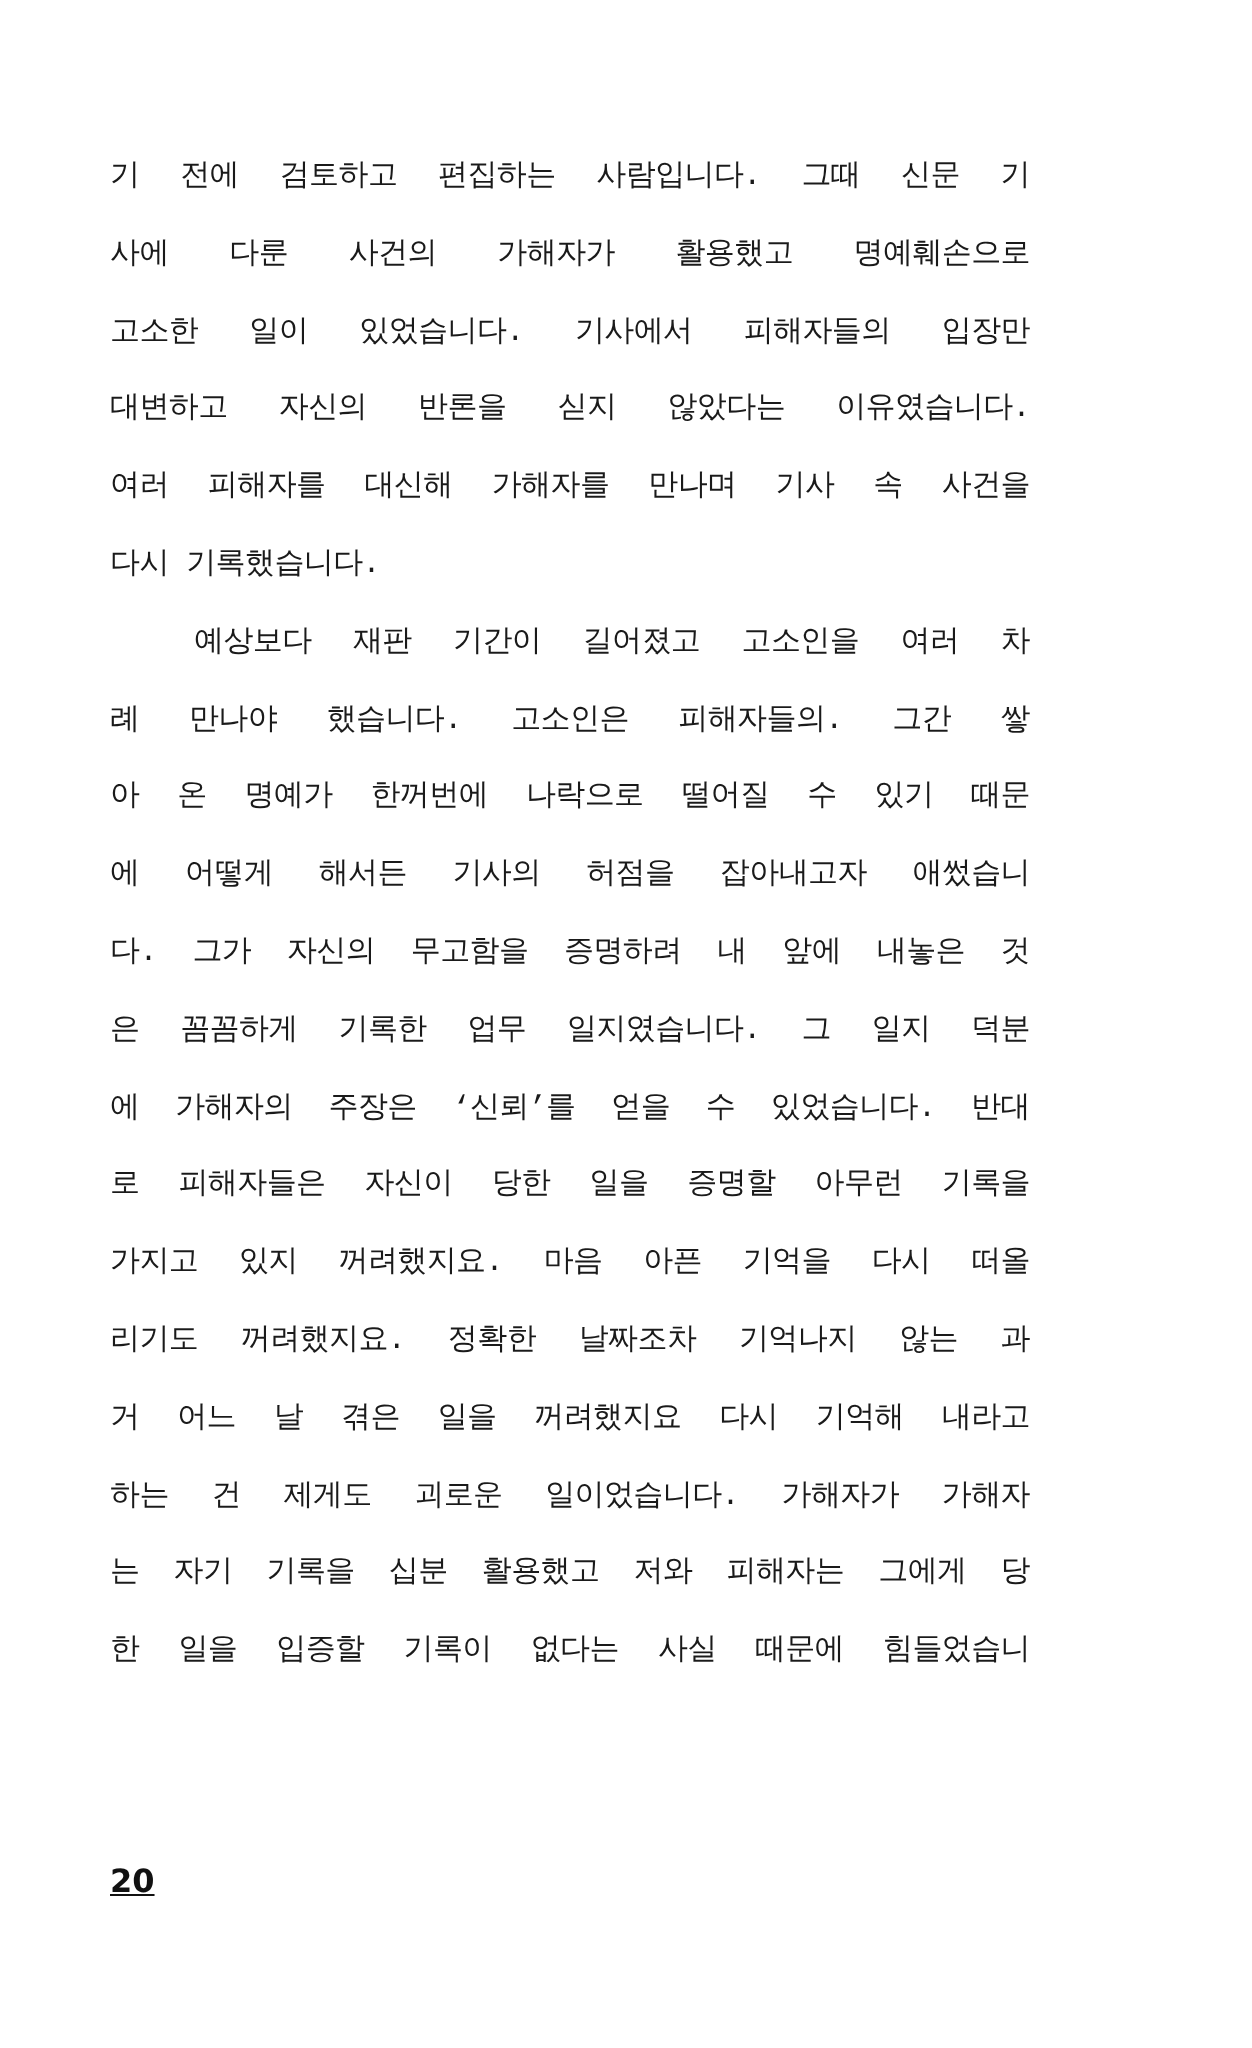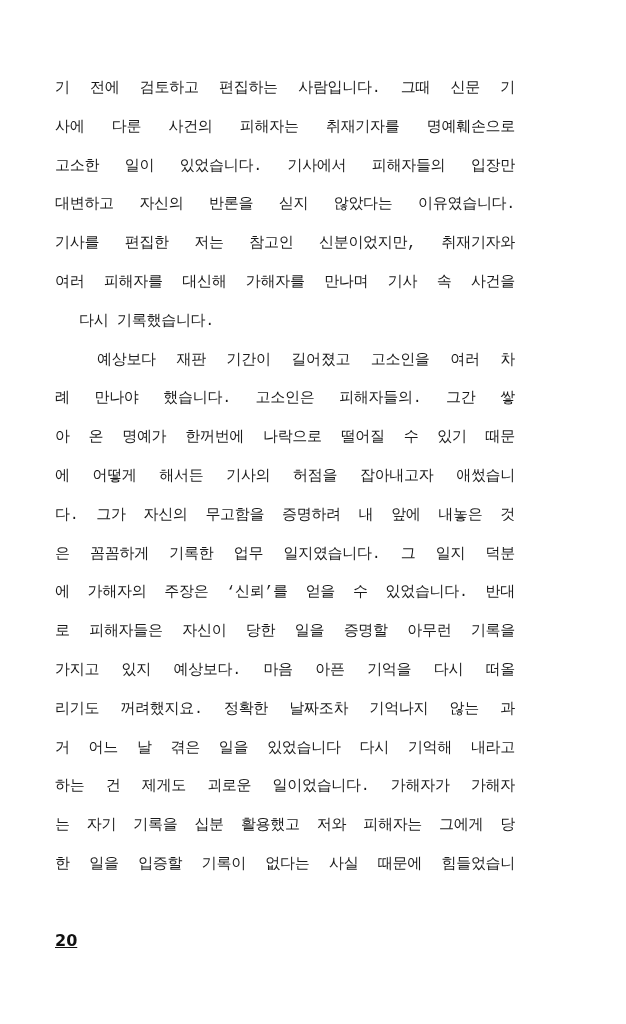--- a/index.html
+++ b/index.html
@@ -9,52 +9,51 @@
     font-family: Liberation Mono, monospace;
     font-size: 15px;
     color: #1a1a1a;
     height: 38.8px;
     line-height: 38.8px;
     white-space: nowrap;
     letter-spacing: -0.3px;
     text-align: justify;
     text-align-last: justify;
   }
-  .line.last { text-align-last: left; margin-left: 24px; }
+  .line.last { text-align-last: left; }
   .line.indent { padding-left: 42px; }
   .page-number {
     position: absolute; left: 55px; top: 931px;
     font-family: "DejaVu Sans", sans-serif;
     font-size: 16px; font-weight: bold; color: #111; text-decoration: underline;
   }
 </style>
 </head>
 <body>
 
 <div class="page">
   <div class="paragraph">
     <div class="line">기 전에 검토하고 편집하는 사람입니다. 그때 신문 기</div>
-    <div class="line">사에 다룬 사건의 피해자는 취재기자를 명예훼손으로</div>
+    <div class="line">사에 다룬 사건의 가해자가 활용했고 명예훼손으로</div>
     <div class="line">고소한 일이 있었습니다. 기사에서 피해자들의 입장만</div>
     <div class="line">대변하고 자신의 반론을 싣지 않았다는 이유였습니다.</div>
-    <div class="line">기사를 편집한 저는 참고인 신분이었지만, 취재기자와</div>
     <div class="line">여러 피해자를 대신해 가해자를 만나며 기사 속 사건을</div>
     <div class="line last">다시 기록했습니다.</div>
   </div>
   <div class="paragraph">
     <div class="line indent">예상보다 재판 기간이 길어졌고 고소인을 여러 차</div>
     <div class="line">례 만나야 했습니다. 고소인은 피해자들의. 그간 쌓</div>
     <div class="line">아 온 명예가 한꺼번에 나락으로 떨어질 수 있기 때문</div>
     <div class="line">에 어떻게 해서든 기사의 허점을 잡아내고자 애썼습니</div>
     <div class="line">다. 그가 자신의 무고함을 증명하려 내 앞에 내놓은 것</div>
     <div class="line">은 꼼꼼하게 기록한 업무 일지였습니다. 그 일지 덕분</div>
     <div class="line">에 가해자의 주장은 ‘신뢰’를 얻을 수 있었습니다. 반대</div>
     <div class="line">로 피해자들은 자신이 당한 일을 증명할 아무런 기록을</div>
-    <div class="line">가지고 있지 예상보다. 마음 아픈 기억을 다시 떠올</div>
+    <div class="line">가지고 있지 꺼려했지요. 마음 아픈 기억을 다시 떠올</div>
     <div class="line">리기도 꺼려했지요. 정확한 날짜조차 기억나지 않는 과</div>
-    <div class="line">거 어느 날 겪은 일을 있었습니다 다시 기억해 내라고</div>
+    <div class="line">거 어느 날 겪은 일을 꺼려했지요 다시 기억해 내라고</div>
     <div class="line">하는 건 제게도 괴로운 일이었습니다. 가해자가 가해자</div>
     <div class="line">는 자기 기록을 십분 활용했고 저와 피해자는 그에게 당</div>
     <div class="line">한 일을 입증할 기록이 없다는 사실 때문에 힘들었습니</div>
   </div>
 </div>
 
 <div class="page-number">20</div>
 
 </body></html>

